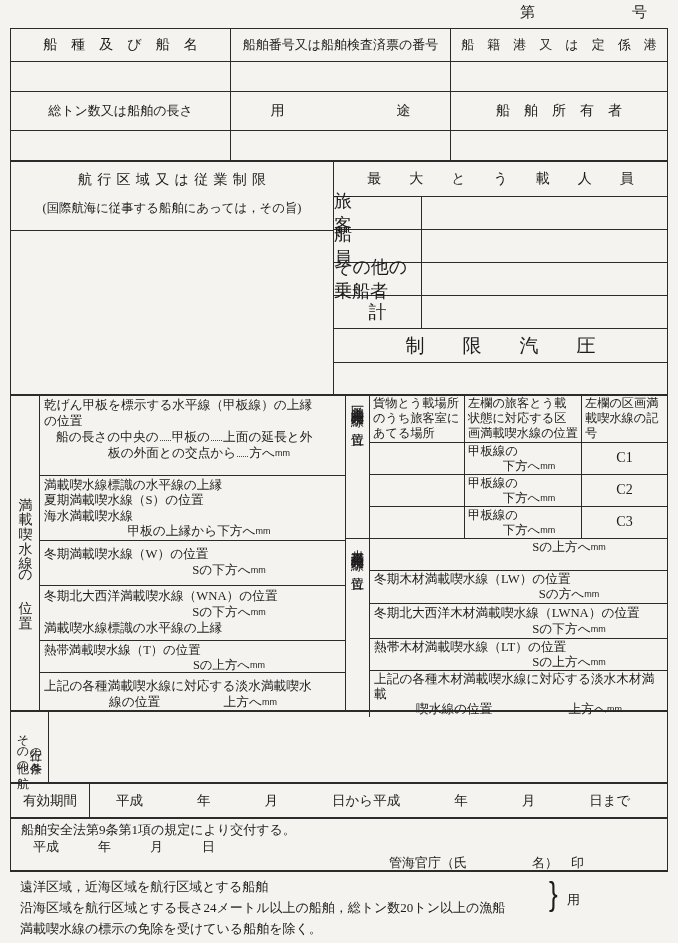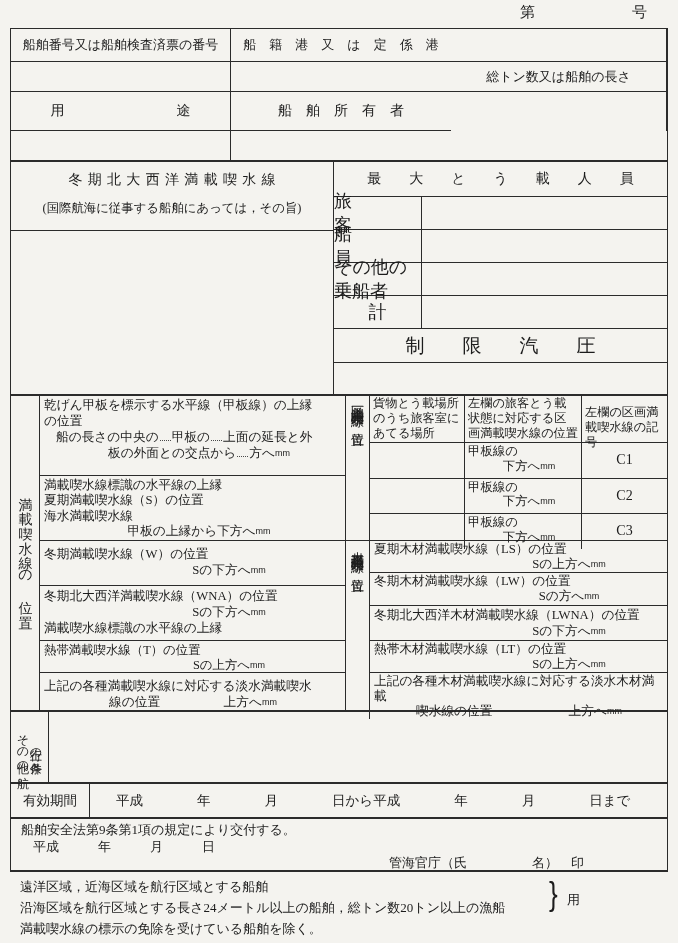--- a/index.html
+++ b/index.html
@@ -56,21 +56,21 @@
   .ind12{padding-left:12px;} .ind72{padding-left:72px;} .ind105{padding-left:100px;}
   .dots{display:inline-block;width:11px;height:11px;border-bottom:1.3px dotted #4a4a4a;margin:0 1px;}
   .cR{flex:1;display:flex;flex-direction:column;box-sizing:border-box;}
   .sec1{height:146px;border-bottom:1px solid #2b2b2b;display:flex;box-sizing:border-box;}
   .s-label{width:24px;border-right:1px solid #2b2b2b;display:flex;justify-content:center;box-sizing:border-box;}
   .s1-main{flex:1;display:flex;flex-direction:column;}
   .s1-hdr{height:48px;border-bottom:1px solid #2b2b2b;display:flex;font-size:12.2px;
           line-height:15.2px;box-sizing:border-box;}
   .s1-ca{width:95px;border-right:1px solid #2b2b2b;padding:1px 3px;box-sizing:border-box;}
   .s1-cb{width:117px;border-right:1px solid #2b2b2b;padding:1px 3px;box-sizing:border-box;position:relative;}
-  .s1-cc{flex:1;padding:10px 3px;box-sizing:border-box;}
+  .s1-cc{flex:1;padding:1px 3px;box-sizing:border-box;}
   .s1-row{flex:1;display:flex;font-size:12.4px;line-height:14.5px;box-sizing:border-box;}
   .s1-row.bb{border-bottom:1px solid #2b2b2b;}
   .s1-cc.mid{display:flex;align-items:center;justify-content:center;}
   .mark{font-size:14px;}
   .sec2{flex:1;display:flex;}
   .s2-cells{flex:1;display:flex;flex-direction:column;font-size:12.7px;}
   .s2-row{box-sizing:border-box;padding:1px 3px 0 4px;line-height:15px;}
   .s2-row.bb{border-bottom:1px solid #2b2b2b;}
   .s2h32{height:32px;} .s2h33{height:33px;} .s2h35{height:35px;line-height:16px;} .s2grow{flex:1;}
 
@@ -97,40 +97,41 @@
   .brace{position:absolute;left:549px;top:879px;font-size:26px;
          font-family:"Liberation Sans","DejaVu Sans",sans-serif;transform:scaleY(1.25);}
   .brace-use{position:absolute;left:567px;top:891px;font-size:13px;}
 </style>
 </head>
 <body>
 
 <div class="docno">第　　　　　　号</div>
 
 <div class="box tableA">
+  <div class="cell hd14 br bb">船　種　及　び　船　名</div>
   <div class="cell hd13 br bb">船舶番号又は船舶検査済票の番号</div>
   <div class="cell hd13 bb">船　籍　港　又　は　定　係　港</div>
 
   <div class="cell br bb"></div>
   <div class="cell br bb"></div>
   <div class="cell bb"></div>
 
   <div class="cell hd13 br bb">総トン数又は船舶の長さ</div>
   <div class="cell hd14 br bb">用　　　　　　　　途</div>
   <div class="cell hd14 bb">船　舶　所　有　者</div>
 
   <div class="cell br"></div>
   <div class="cell br"></div>
   <div class="cell"></div>
 </div>
 
 <div class="box tableB">
   <div class="bL">
     <div class="nav-head">
-      <div class="nav-title">冬期北大西洋満載喫水線</div>
+      <div class="nav-title">航行区域又は従業制限</div>
       <div class="nav-note">(国際航海に従事する船舶にあっては，その旨)</div>
     </div>
     <div class="nav-body"></div>
   </div>
   <div class="bR">
     <div class="cap-title">最大とう載人員</div>
     <div class="cap-row">
       <div class="cap-label">旅　　　客</div>
       <div class="cap-val"></div>
     </div>
@@ -262,21 +263,20 @@
         </div>
       </div>
     </div>
 
     <div class="sec2">
       <div class="s-label">
         <span class="vtext v-med">木材満載喫水線の位置</span>
       </div>
       <div class="s2-cells">
         <div class="s2-row bb s2h32">
-          <div>夏期木材満載喫水線（LS）の位置</div>
           <div class="posline">
               <span class="ind105">Sの上方へ</span>
               <span class="mm">mm</span>
             </div>
         </div>
         <div class="s2-row bb s2h33">
           <div>冬期木材満載喫水線（LW）の位置</div>
           <div class="posline">
               <span class="ind105">Sの方へ</span>
               <span class="mm">mm</span>

